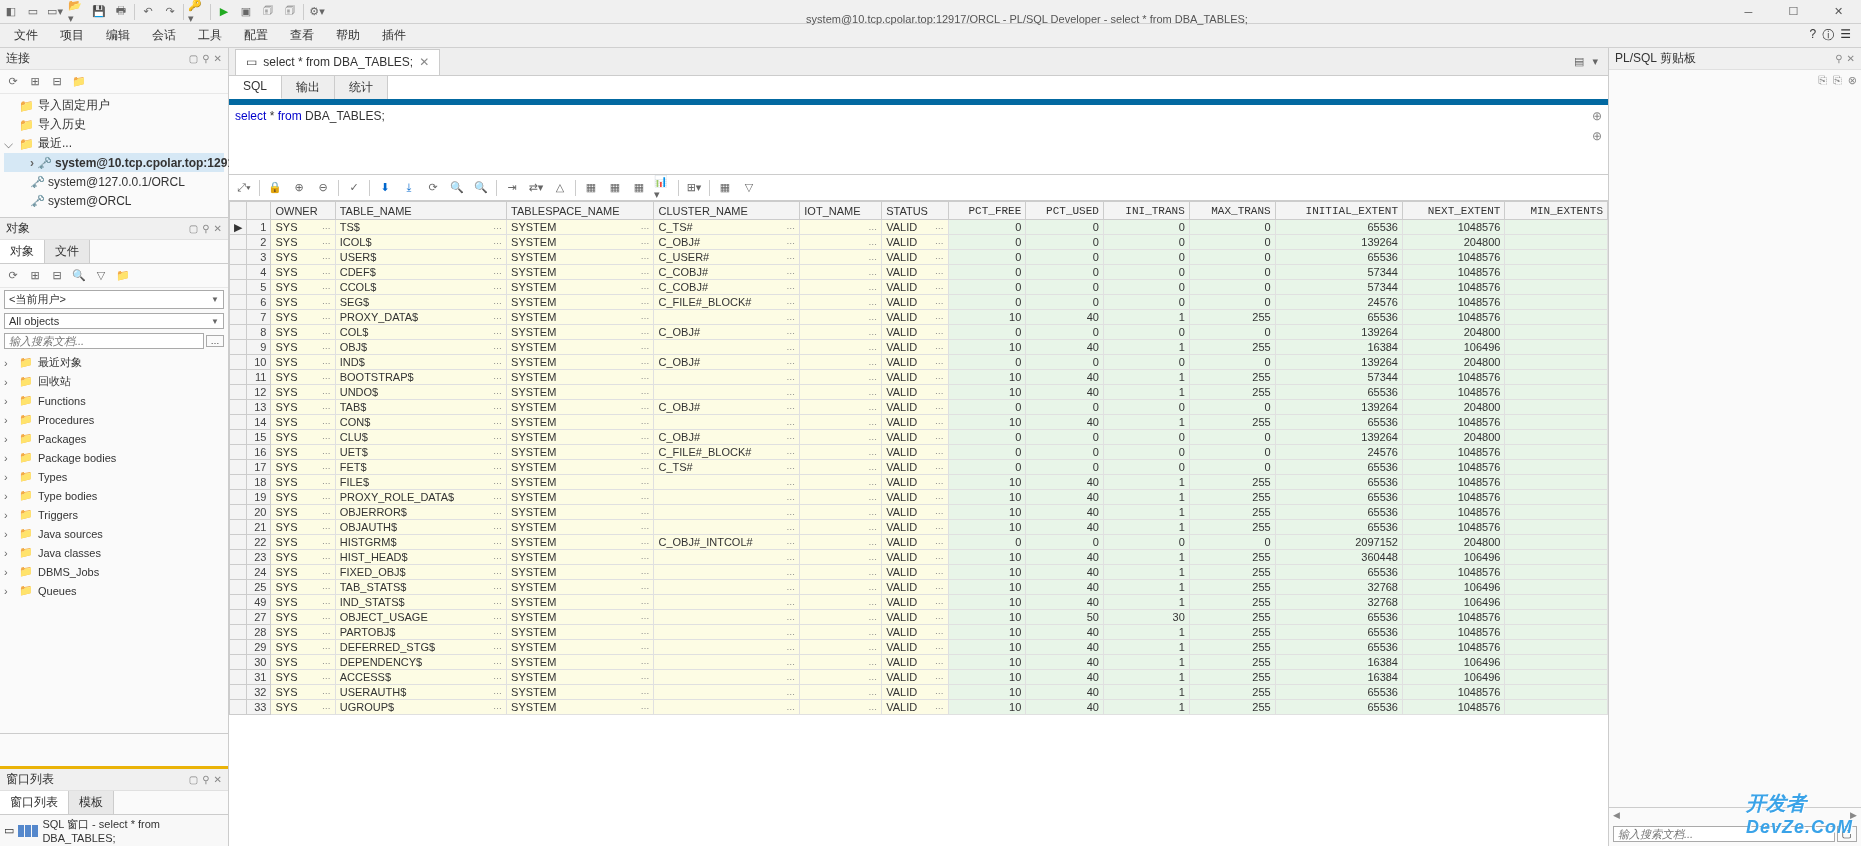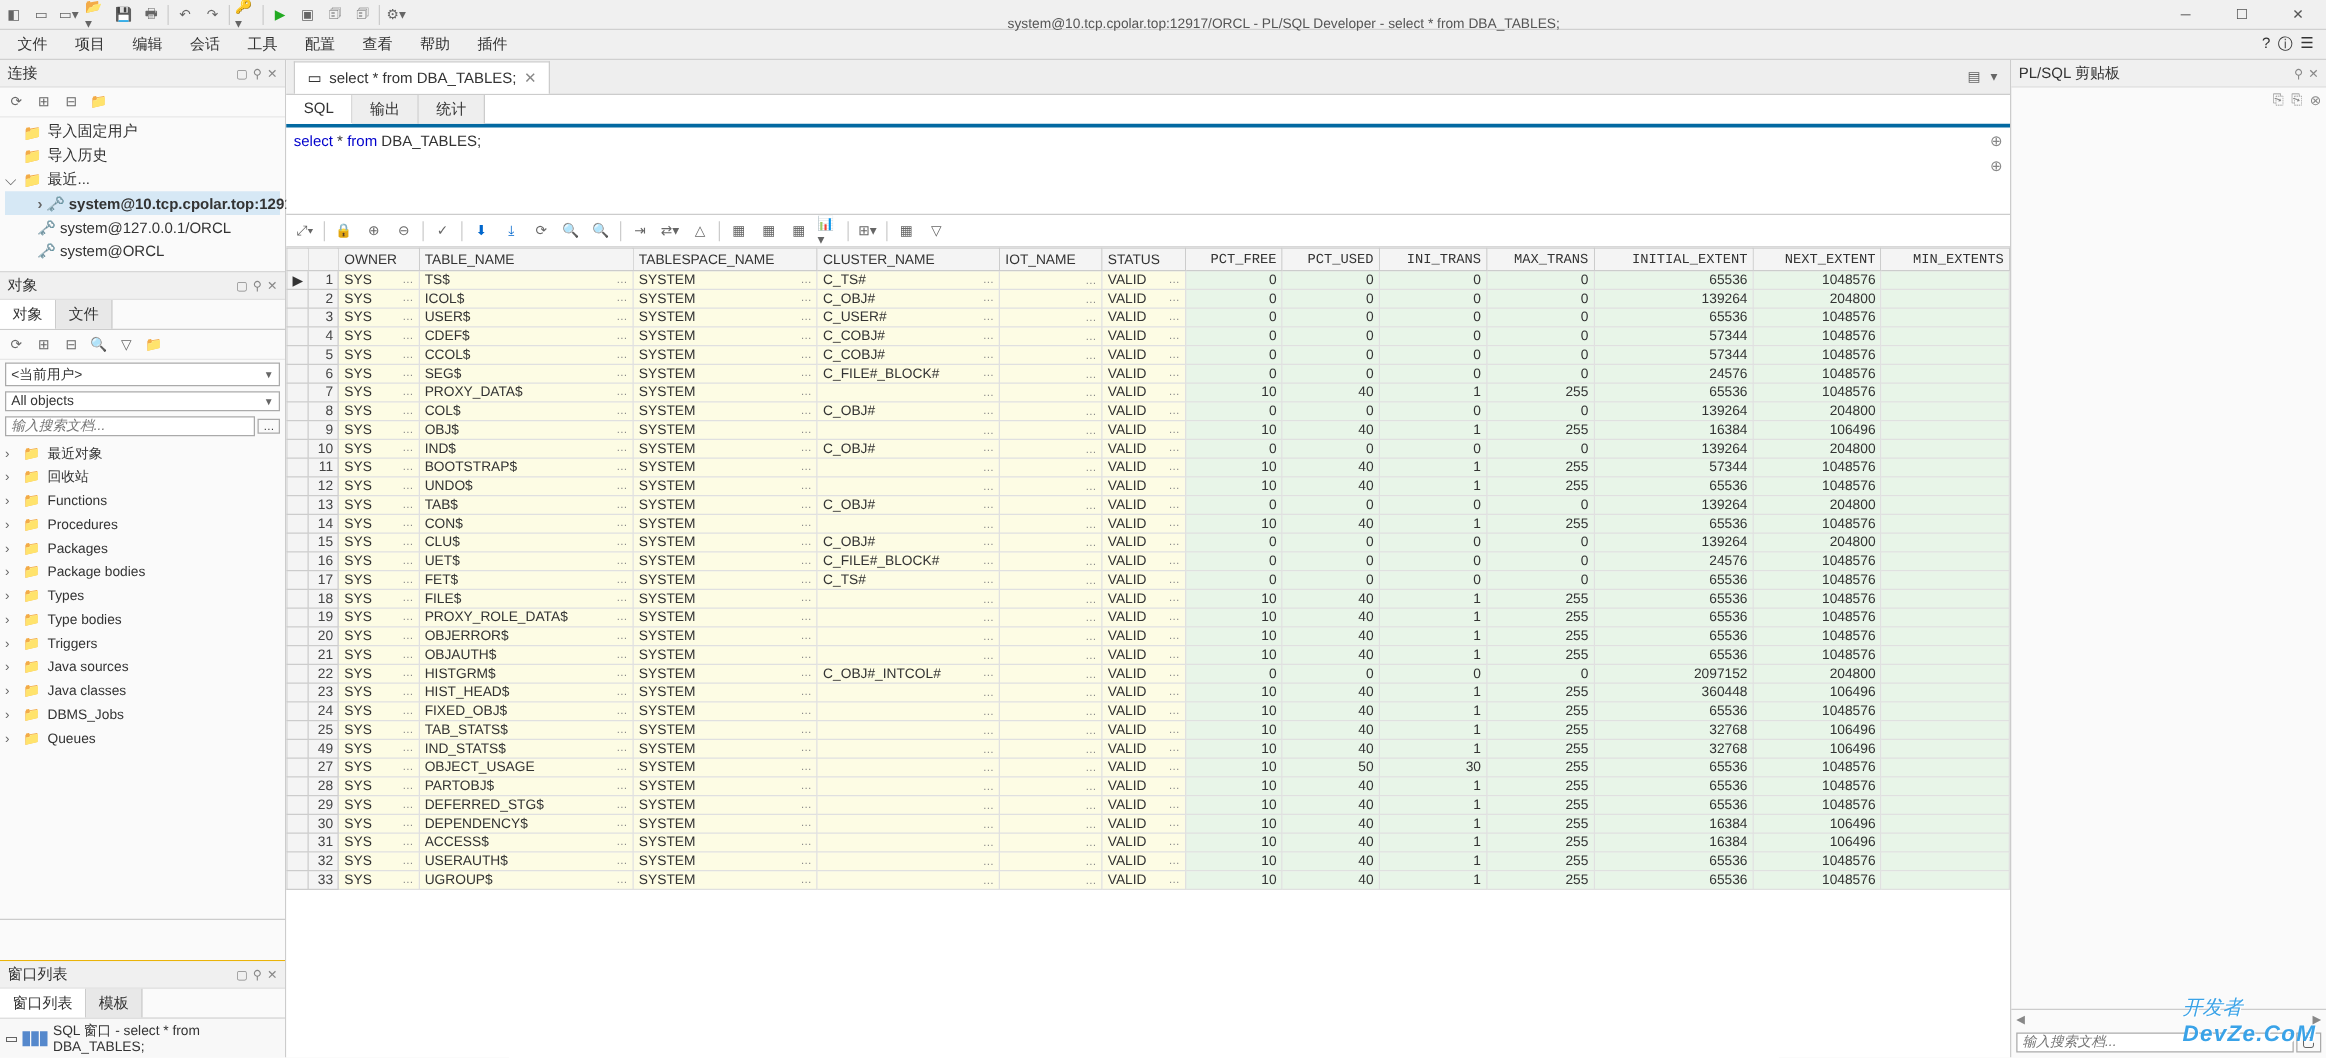--- a/index.html
+++ b/index.html
@@ -43,33 +43,33 @@
 .combo { margin: 2px 4px; border: 1px solid #aaa; background: #fff; padding: 1px 4px; font-size: 11px; display: flex; align-items: center; }
 .combo .dd { margin-left: auto; color: #666; font-size: 8px; }
 
 .search-row { display: flex; margin: 2px 4px; align-items: center; }
 .search-row input { flex: 1; border: 1px solid #aaa; padding: 1px 4px; font-size: 11px; font-style: italic; color: #999; }
 .search-row .dots { width: 18px; text-align: center; border: 1px solid #aaa; margin-left: 2px; font-size: 9px; }
 
 .obj-tree { flex: 1; overflow: auto; padding: 2px 4px; }
 .obj-tree .tree-row { height: 19px; }
 
-.bottom-panel { border-top: 1px solid #eab308; margin-top: 32px; }
+.bottom-panel { border-top: 3px solid #eab308; margin-top: 32px; }
 .win-row { padding: 2px 4px; display: flex; align-items: center; gap: 4px; background: #f8f8f8; font-size: 11px; }
 .win-row .blk { display: inline-flex; gap: 1px; }
 .win-row .blk i { width: 6px; height: 12px; background: #5588cc; display: inline-block; }
 
 
 .center { flex: 1; display: flex; flex-direction: column; background: #fff; min-width: 0; }
 .tabstrip { height: 28px; display: flex; align-items: center; border-bottom: 1px solid #ccc; background: #eee; }
 .etab { height: 26px; display: flex; align-items: center; padding: 0 10px; gap: 6px; background: #fff; border: 1px solid #ccc; border-bottom: none; margin-left: 6px; font-size: 12px; }
 .etab .x { color: #888; }
 .tabstrip .ric { margin-left: auto; display: flex; gap: 8px; padding-right: 10px; color: #666; }
 
-.subtabs { display: flex; border-bottom: 3px solid #0369a1; }
+.subtabs { display: flex; border-bottom: 6px solid #0369a1; }
 .stab { padding: 3px 14px; font-size: 12px; border-right: 1px solid #ccc; background: #eee; }
 .stab.active { background: #fff; border-bottom: 1px solid #fff; }
 
 .sql-area { height: 70px; border-bottom: 1px solid #ccc; padding: 4px 6px; font-family: Consolas, monospace; font-size: 12px; position: relative; }
 .sql-area .kw { color: #0000cc; }
 .sql-arrows { position: absolute; right: 6px; top: 4px; display: flex; flex-direction: column; gap: 6px; color: #888; }
 
 .grid-tools { height: 26px; display: flex; align-items: center; gap: 6px; padding: 0 6px; border-bottom: 1px solid #ccc; color: #666; }
 .grid-tools .ico { width: 18px; height: 18px; display: inline-flex; align-items: center; justify-content: center; }
 .grid-tools .vsep { width: 1px; height: 16px; background: #ccc; }
@@ -89,21 +89,21 @@
 
 .right-col { width: 253px; border-left: 1px solid #ccc; background: #fafafa; display: flex; flex-direction: column; }
 .right-col .panel-head { border-top: none; }
 .right-tools { display: flex; gap: 6px; padding: 4px; justify-content: flex-end; color: #888; }
 .right-body { flex: 1; }
 .right-nav { display: flex; align-items: center; padding: 2px 4px; border-top: 1px solid #ccc; color: #888; font-size: 9px; }
 .right-search { padding: 4px; display: flex; }
 .right-search input { flex: 1; border: 1px solid #aaa; padding: 1px 4px; font-style: italic; color: #999; font-size: 11px; }
 
 .watermark { position: fixed; right: 8px; bottom: 8px; font-family: Arial; color: #3aa3e8; text-shadow: 1px 1px #fff; font-style: italic; }
-.watermark .t1 { font-size: 16px; font-weight: normal; }
+.watermark .t1 { font-size: 20px; font-weight: bold; }
 .watermark .t2 { font-size: 18px; font-weight: bold; letter-spacing: 1px; }
 </style>
 </head>
 <body>
 
 <div class="titlebar">
   <span class="ico">◧</span>
   <span class="ico">▭</span>
   <span class="ico">▭▾</span>
   <span class="ico">📂▾</span>

